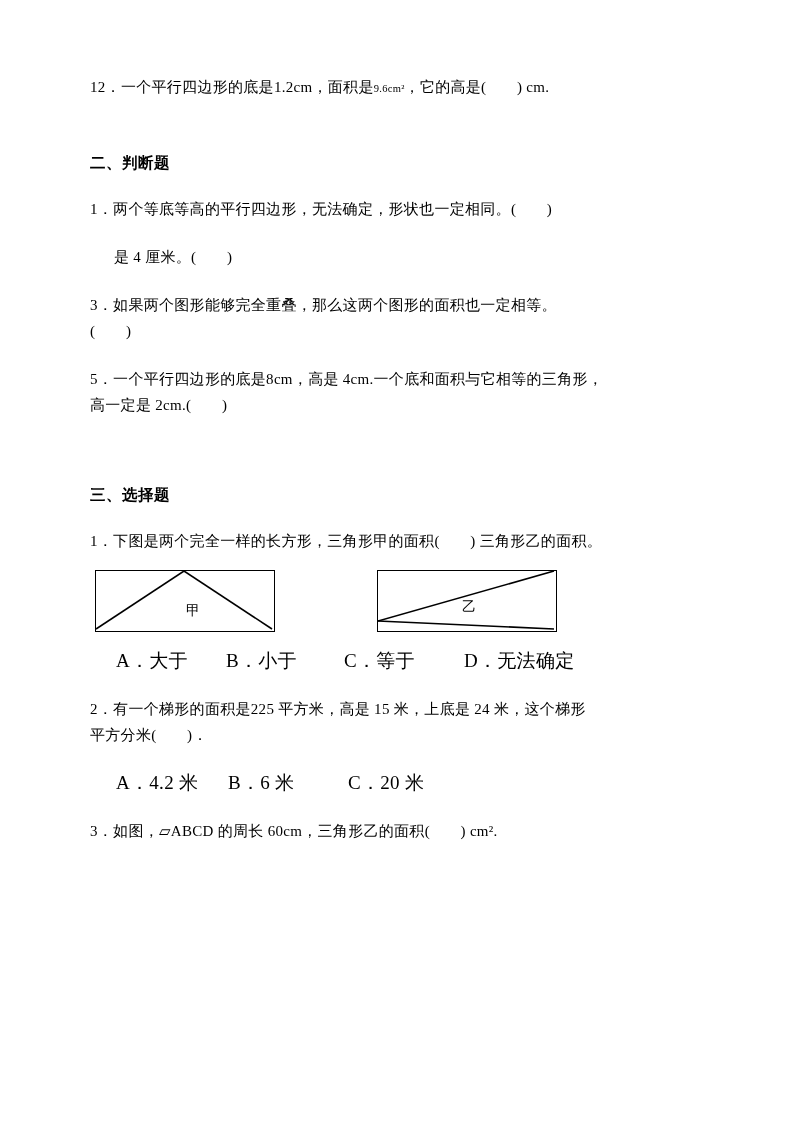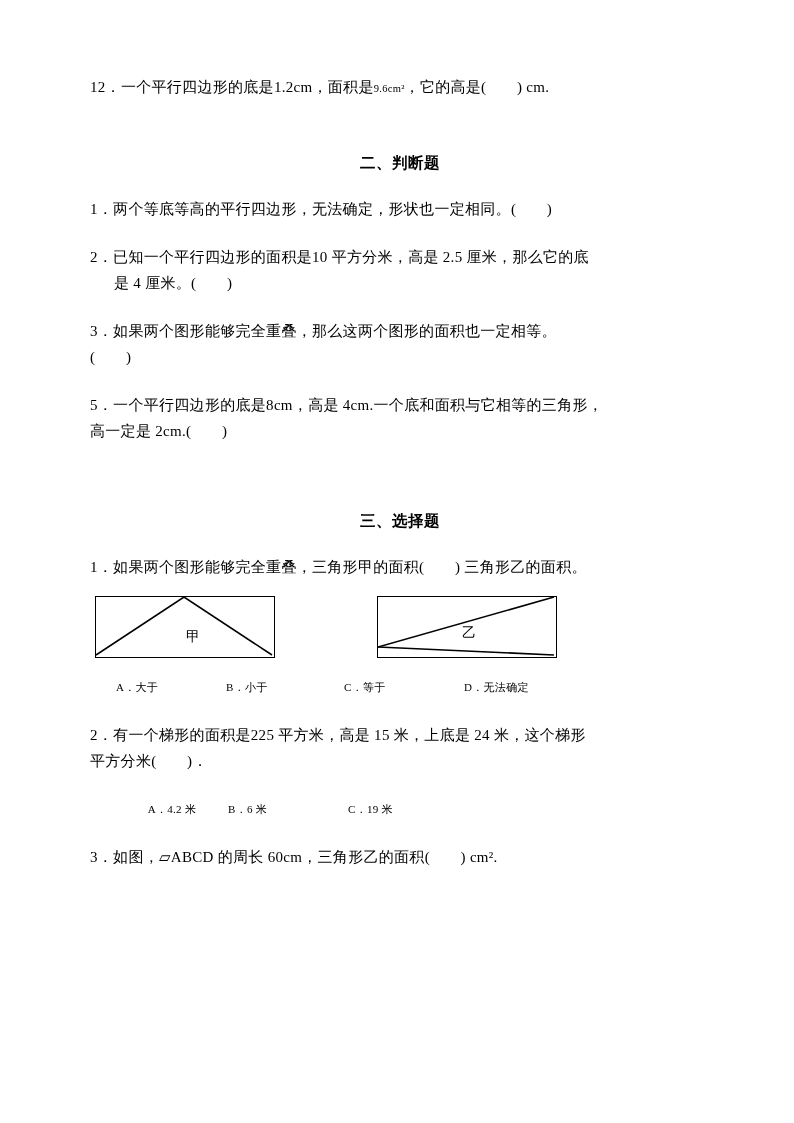--- a/index.html
+++ b/index.html
@@ -39,21 +39,20 @@
   }
   .q-line .indent {
     display: inline-block;
   }
   .section-head {
     font-size: 15.5px;
     font-weight: bold;
     line-height: 26px;
     margin: 0 0 20px 0;
     letter-spacing: 0.5px;
-    text-align: center;
   }
   .small-sup {
     font-size: 10.5px;
     vertical-align: baseline;
   }
   .gap-tall { height: 26px; }
   .gap-xtall { height: 42px; }
 
   
   .figures {
@@ -69,57 +68,54 @@
   }
   .fig svg {
     display: block;
   }
   .fig-label {
     position: absolute;
     font-size: 14px;
     font-family: "Liberation Serif", serif;
   }
   .options {
-    font-size: 11px;
+    font-size: 19px;
     line-height: 26px;
     margin: 0 0 22px 0;
     padding-left: 26px;
     letter-spacing: 0.3px;
   }
   .options span.opt {
     display: inline-block;
   }
   .opt-a { width: 110px; }
   .opt-b { width: 118px; }
   .opt-c { width: 120px; }
   .opt-d { width: auto; }
-  .opt2-a { width: 112px; text-align: center; }
+  .opt2-a { width: 112px; }
   .opt2-b { width: 120px; }
 </style>
 </head>
 <body>
 
 <div class="page">
   <div class="content">
 
     <p class="q-line">
       <span>12．</span><span>一个平行四边形的底是1.2cm，面积是</span><span class="small-sup">9.6cm²</span><span>，它的高是(　　) cm.</span>
     </p>
 
     <div class="gap-tall"></div>
 
     <p class="section-head">二、判断题</p>
 
     <p class="q-line">
       <span>1．</span><span>两个等底等高的平行四边形，无法确定，形状也一定相同。(　　)</span>
     </p>
 
-    <p class="q-line tight">
-      <span>2．</span><span>已知一个平行四边形的面积是10 平方分米，高是 2.5 厘米，那么它的底</span>
-    </p>
     <p class="q-line">
       <span class="indent" style="width:24px"></span><span>是 4 厘米。(　　)</span>
     </p>
 
     <p class="q-line tight">
       <span>3．</span><span>如果两个图形能够完全重叠，那么这两个图形的面积也一定相等。</span>
     </p>
     <p class="q-line">
       <span>(　　)</span>
     </p>
@@ -130,21 +126,21 @@
     </p>
     <p class="q-line">
       <span>高一定是 2cm.(　　)</span>
     </p>
 
     <div class="gap-xtall"></div>
 
     <p class="section-head">三、选择题</p>
 
     <p class="q-line tight">
-      <span>1．</span><span>如果两个图形能够完全重叠，三角形甲的面积(　　) 三角形乙的面积。</span>
+      <span>1．</span><span>下图是两个完全一样的长方形，三角形甲的面积(　　) 三角形乙的面积。</span>
     </p>
 
     <div class="figures">
 
       <div class="fig" style="left:5px; top:10px; width:180px; height:62px;">
         <svg width="177" height="59" viewBox="0 0 177 59">
           <line x1="0" y1="58" x2="88" y2="0" stroke="#000" stroke-width="1.6"></line>
           <line x1="88" y1="0" x2="176" y2="58" stroke="#000" stroke-width="1.6"></line>
         </svg>
       </div>
@@ -164,21 +160,21 @@
     </p>
 
     <p class="q-line tight">
       <span>2．</span><span>有一个梯形的面积是225 平方米，高是 15 米，上底是 24 米，这个梯形</span>
     </p>
     <p class="q-line">
       <span>平方分米(　　)．</span>
     </p>
 
     <p class="options">
-      <span class="opt opt2-a">A．4.2 米</span><span class="opt opt2-b">B．6 米</span><span class="opt">C．19 米</span>
+      <span class="opt opt2-a">A．4.2 米</span><span class="opt opt2-b">B．6 米</span><span class="opt">C．20 米</span>
     </p>
 
     <p class="q-line">
       <span>3．</span><span>如图，▱ABCD 的周长 60cm，三角形乙的面积(　　) cm².</span>
     </p>
 
   </div>
 </div>
 
 </body></html>

